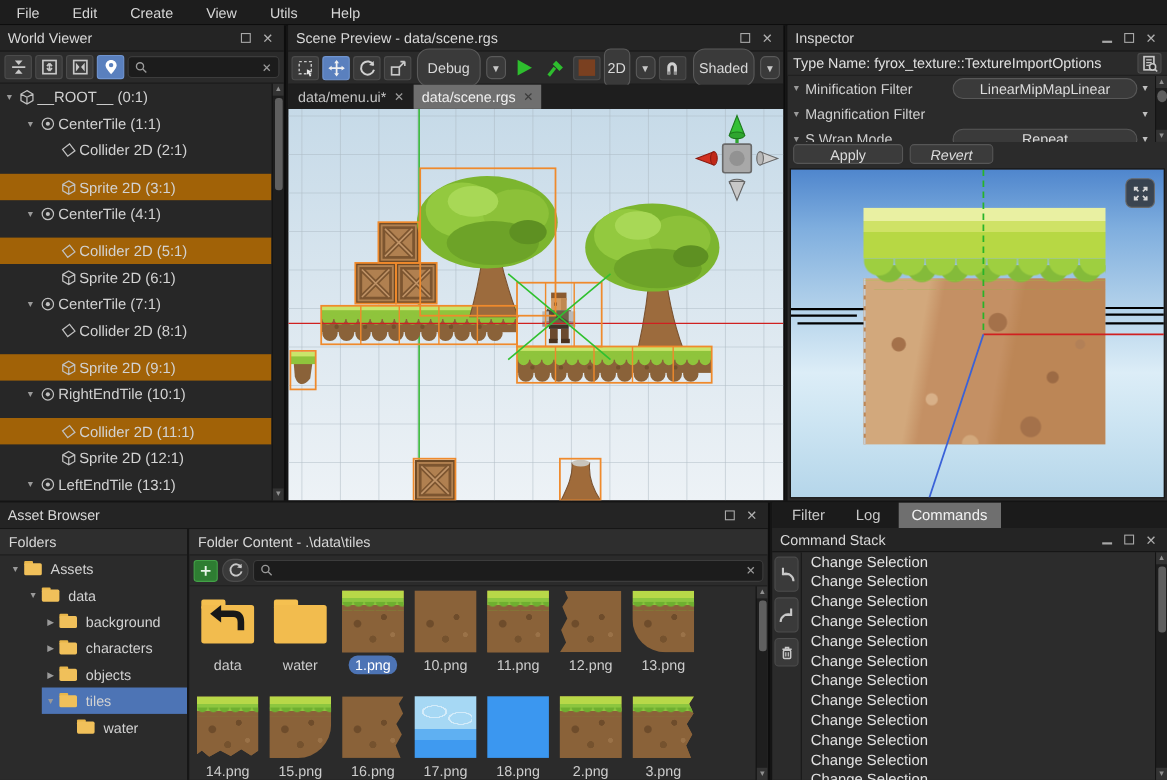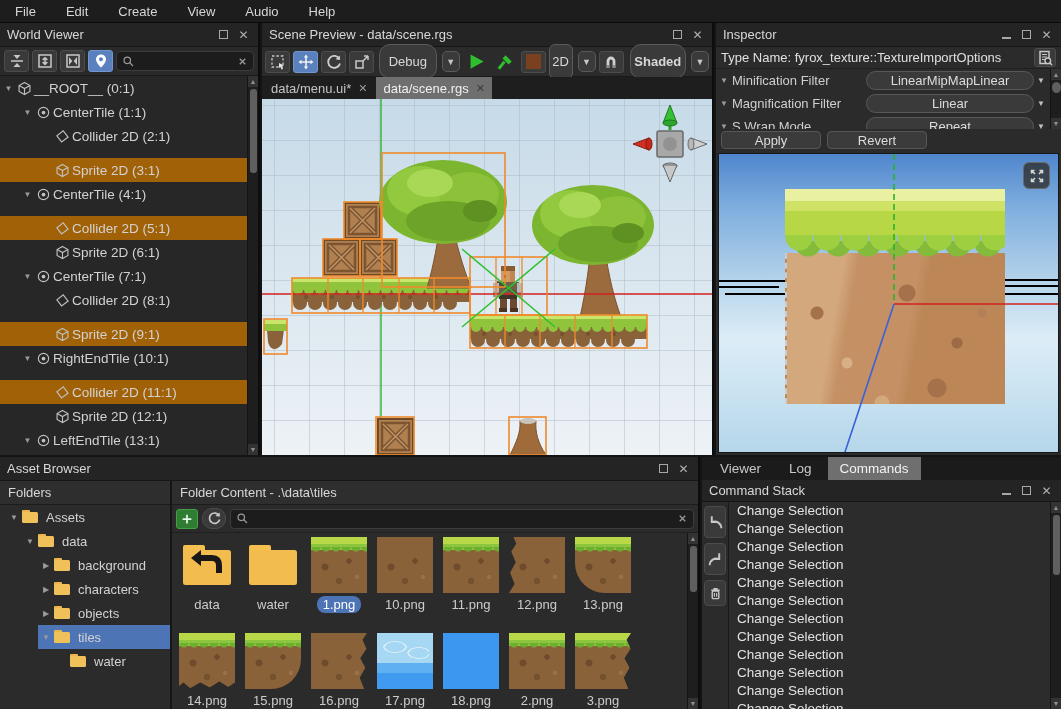--- a/index.html
+++ b/index.html
@@ -166,21 +166,21 @@
 </head>
 <body>
 
 <div id="app">
 
   <div id="menubar">
       <div class="menu-item">File</div>
       <div class="menu-item">Edit</div>
       <div class="menu-item">Create</div>
       <div class="menu-item">View</div>
-      <div class="menu-item">Audio</div>
+      <div class="menu-item">Utils</div>
       <div class="menu-item">Help</div>
     </div>
 
   <div id="world-viewer">
     <div class="titlebar">
       <span>World Viewer</span>
       <span class="spacer"></span>
       <span class="winbtn">
           <span class="sq"></span>
         </span>
@@ -440,21 +440,21 @@
         </span>
       <span class="pill" style="width:34px; border-radius:6px;">2D</span>
       <span class="ddarrow">▼</span>
       <span class="toolbtn">
           <svg width="16" height="16" viewBox="0 0 16 16" fill="none">
             <path d="M5 13.5 V7 a3 3 0 0 1 6 0 V13.5" stroke="#d0d0d0" stroke-width="2.8"></path>
             <rect x="3.6" y="11" width="2.8" height="3" fill="#8a8a8a"></rect>
             <rect x="9.6" y="11" width="2.8" height="3" fill="#8a8a8a"></rect>
           </svg>
         </span>
-      <span class="pill" style="width:82px; margin-left:3px;font-weight:bold;">Shaded</span>
+      <span class="pill" style="width:82px; margin-left:3px;">Shaded</span>
       <span class="ddarrow">▼</span>
     </div>
     <div id="scene-tabs">
         <div class="tab">
           <span>data/menu.ui*</span>
           <span class="x">✕</span>
         </div>
         <div class="tab active">
           <span>data/scene.rgs</span>
           <span class="x">✕</span>
@@ -624,39 +624,38 @@
 
     <div class="prop-row">
           <span class="prop-exp">▼</span>
           <span class="prop-label">Minification Filter</span>
           <span class="prop-pill">LinearMipMapLinear</span>
           <span class="prop-dd">▼</span>
         </div>
         <div class="prop-row">
           <span class="prop-exp">▼</span>
           <span class="prop-label">Magnification Filter</span>
-          <span class="prop-pill">Linear</span>
           <span class="prop-dd">▼</span>
         </div>
         <div class="prop-row">
           <span class="prop-exp">▼</span>
           <span class="prop-label">S Wrap Mode</span>
           <span class="prop-pill">Repeat</span>
           <span class="prop-dd">▼</span>
         </div>
         <div class="vscroll">
         <div class="varrow">▲</div>
         <div class="vthumb" style="height:11px; width:9px; border-radius:50%;"></div>
         <div style="flex:1"></div>
         <div class="varrow">▼</div>
       </div>
       </div>
     <div id="insp-buttons">
       <span class="insp-btn">Apply</span>
-      <span class="insp-btn" style="width:100px;">Revert</span>
+      <span class="insp-btn" style="width:76px;font-style:italic;">Revert</span>
     </div>
     <div id="tex-preview">
       <div id="tp-tile">
         <div id="tp-dirt"></div>
         <div class="tp-grasscap"></div>
         <div class="tp-scallop2"></div>
         <div class="tp-scallop1"></div>
       </div>
       <svg id="tp-axes" width="341" height="301" viewBox="0 0 341 301">
         <g stroke="#000">
@@ -845,21 +844,21 @@
             <div style="flex:1"></div>
             <div class="varrow">▼</div>
           </div>
         </div>
       </div>
     </div>
   </div>
 
   <div id="console">
     <div id="console-tabs">
-        <div class="ctab">Viewer</div>
+        <div class="ctab">Filter</div>
         <div class="ctab">Log</div>
         <div class="ctab active">Commands</div>
       </div>
     <div class="titlebar" style="height:22px;">
       <span>Command Stack</span>
       <span class="spacer"></span>
       <span class="winbtn">
           <span class="mn"></span>
         </span>
       <span class="winbtn">

